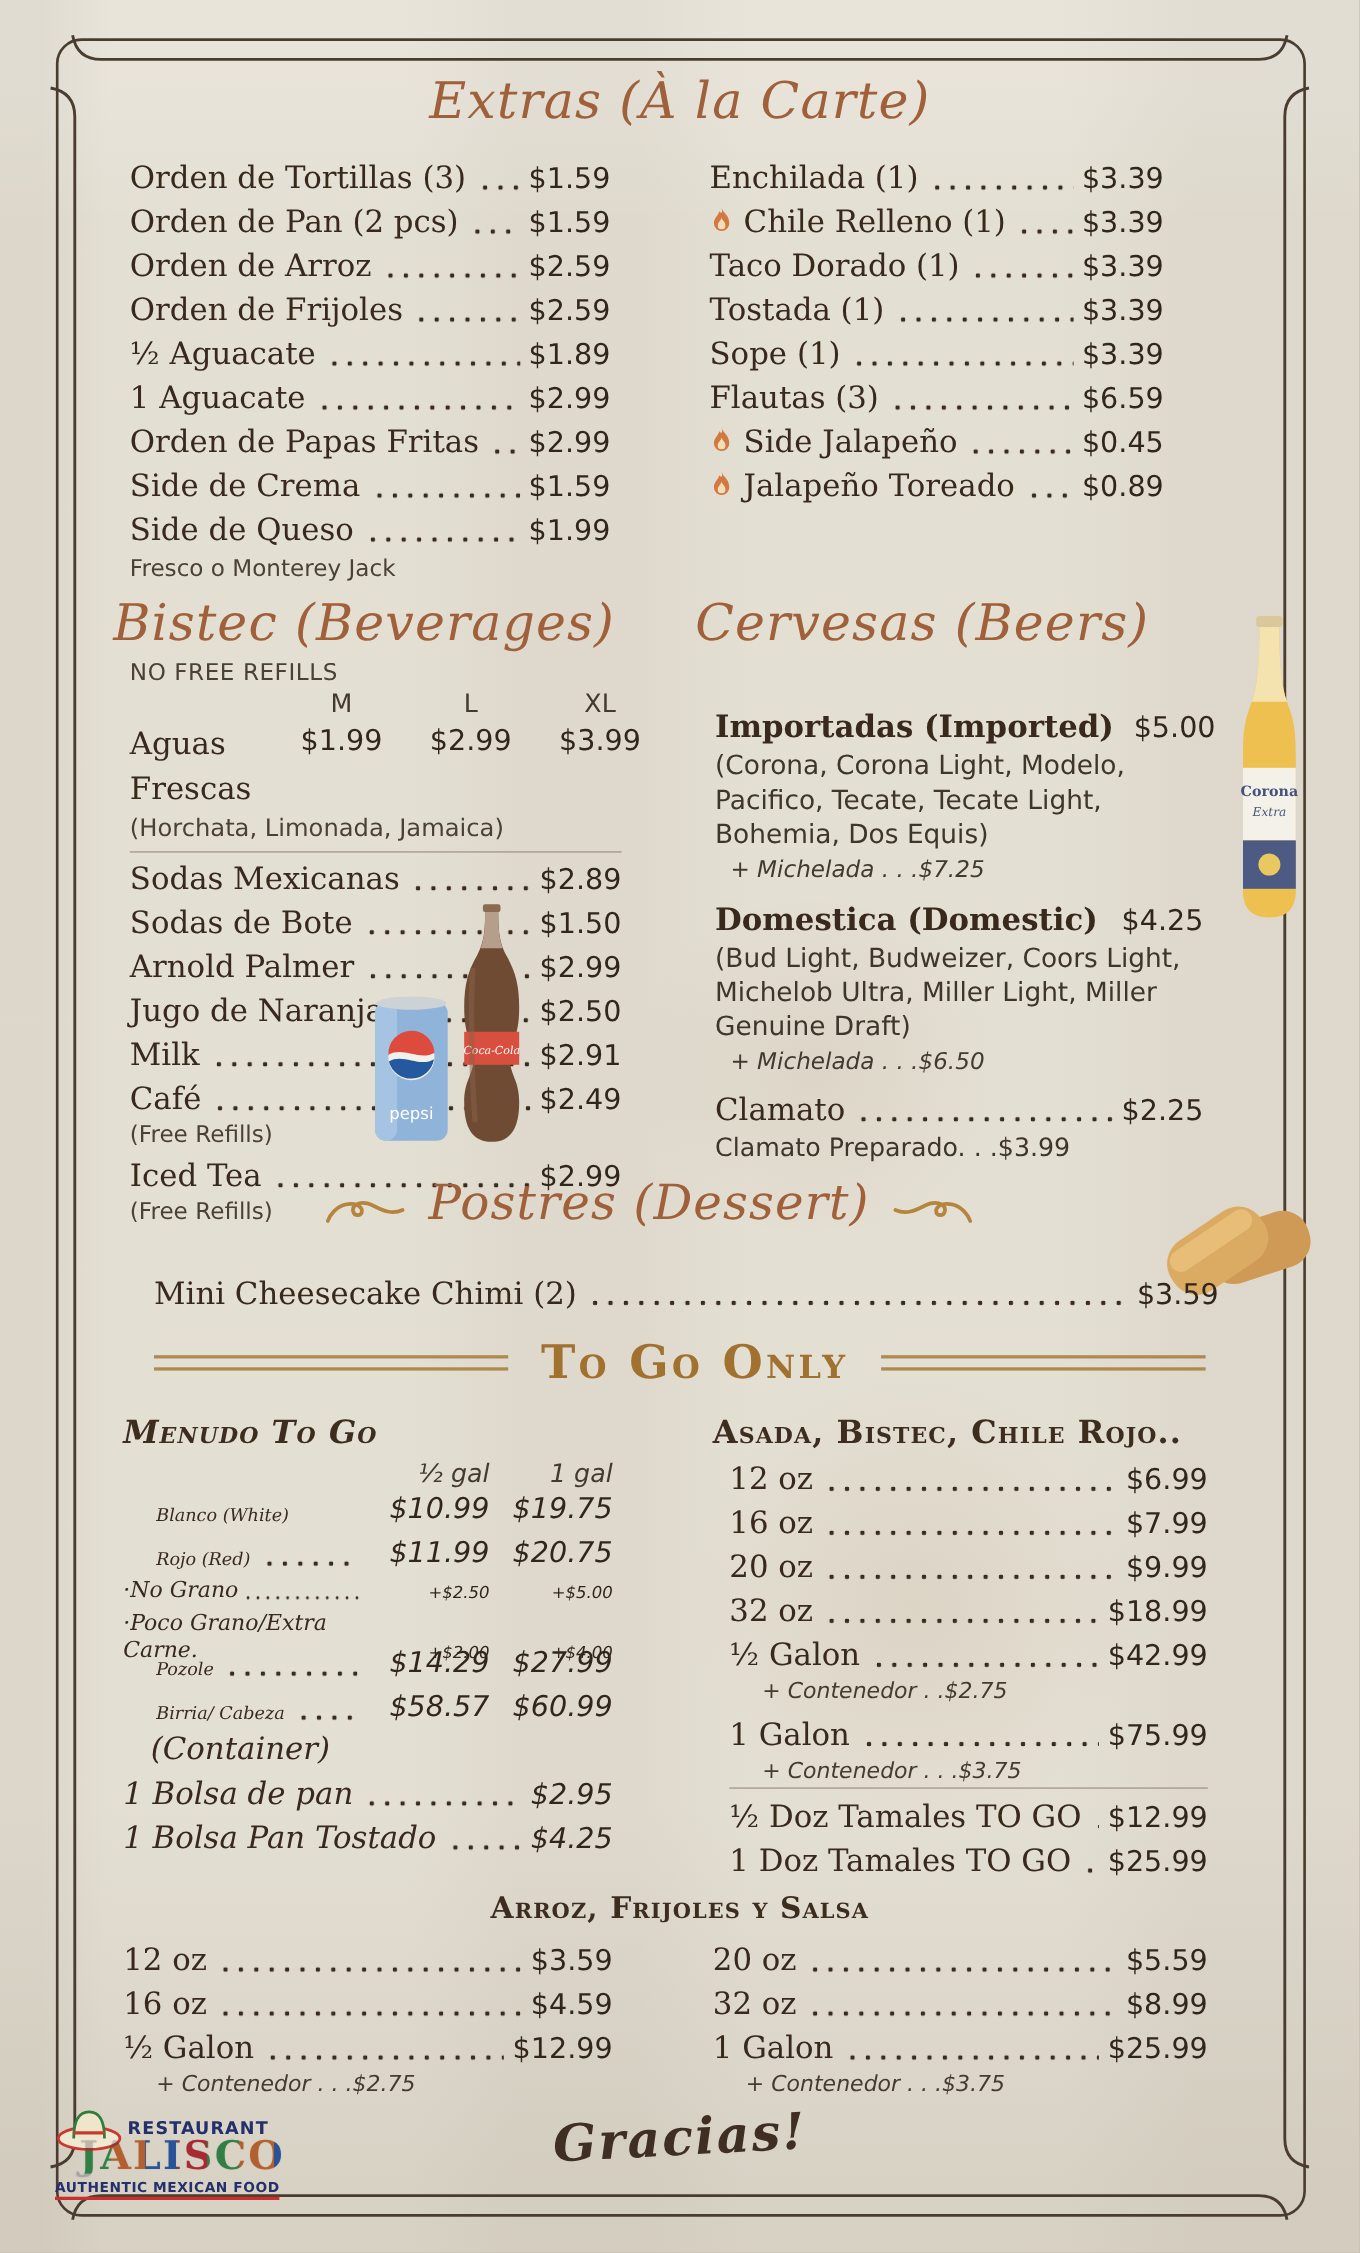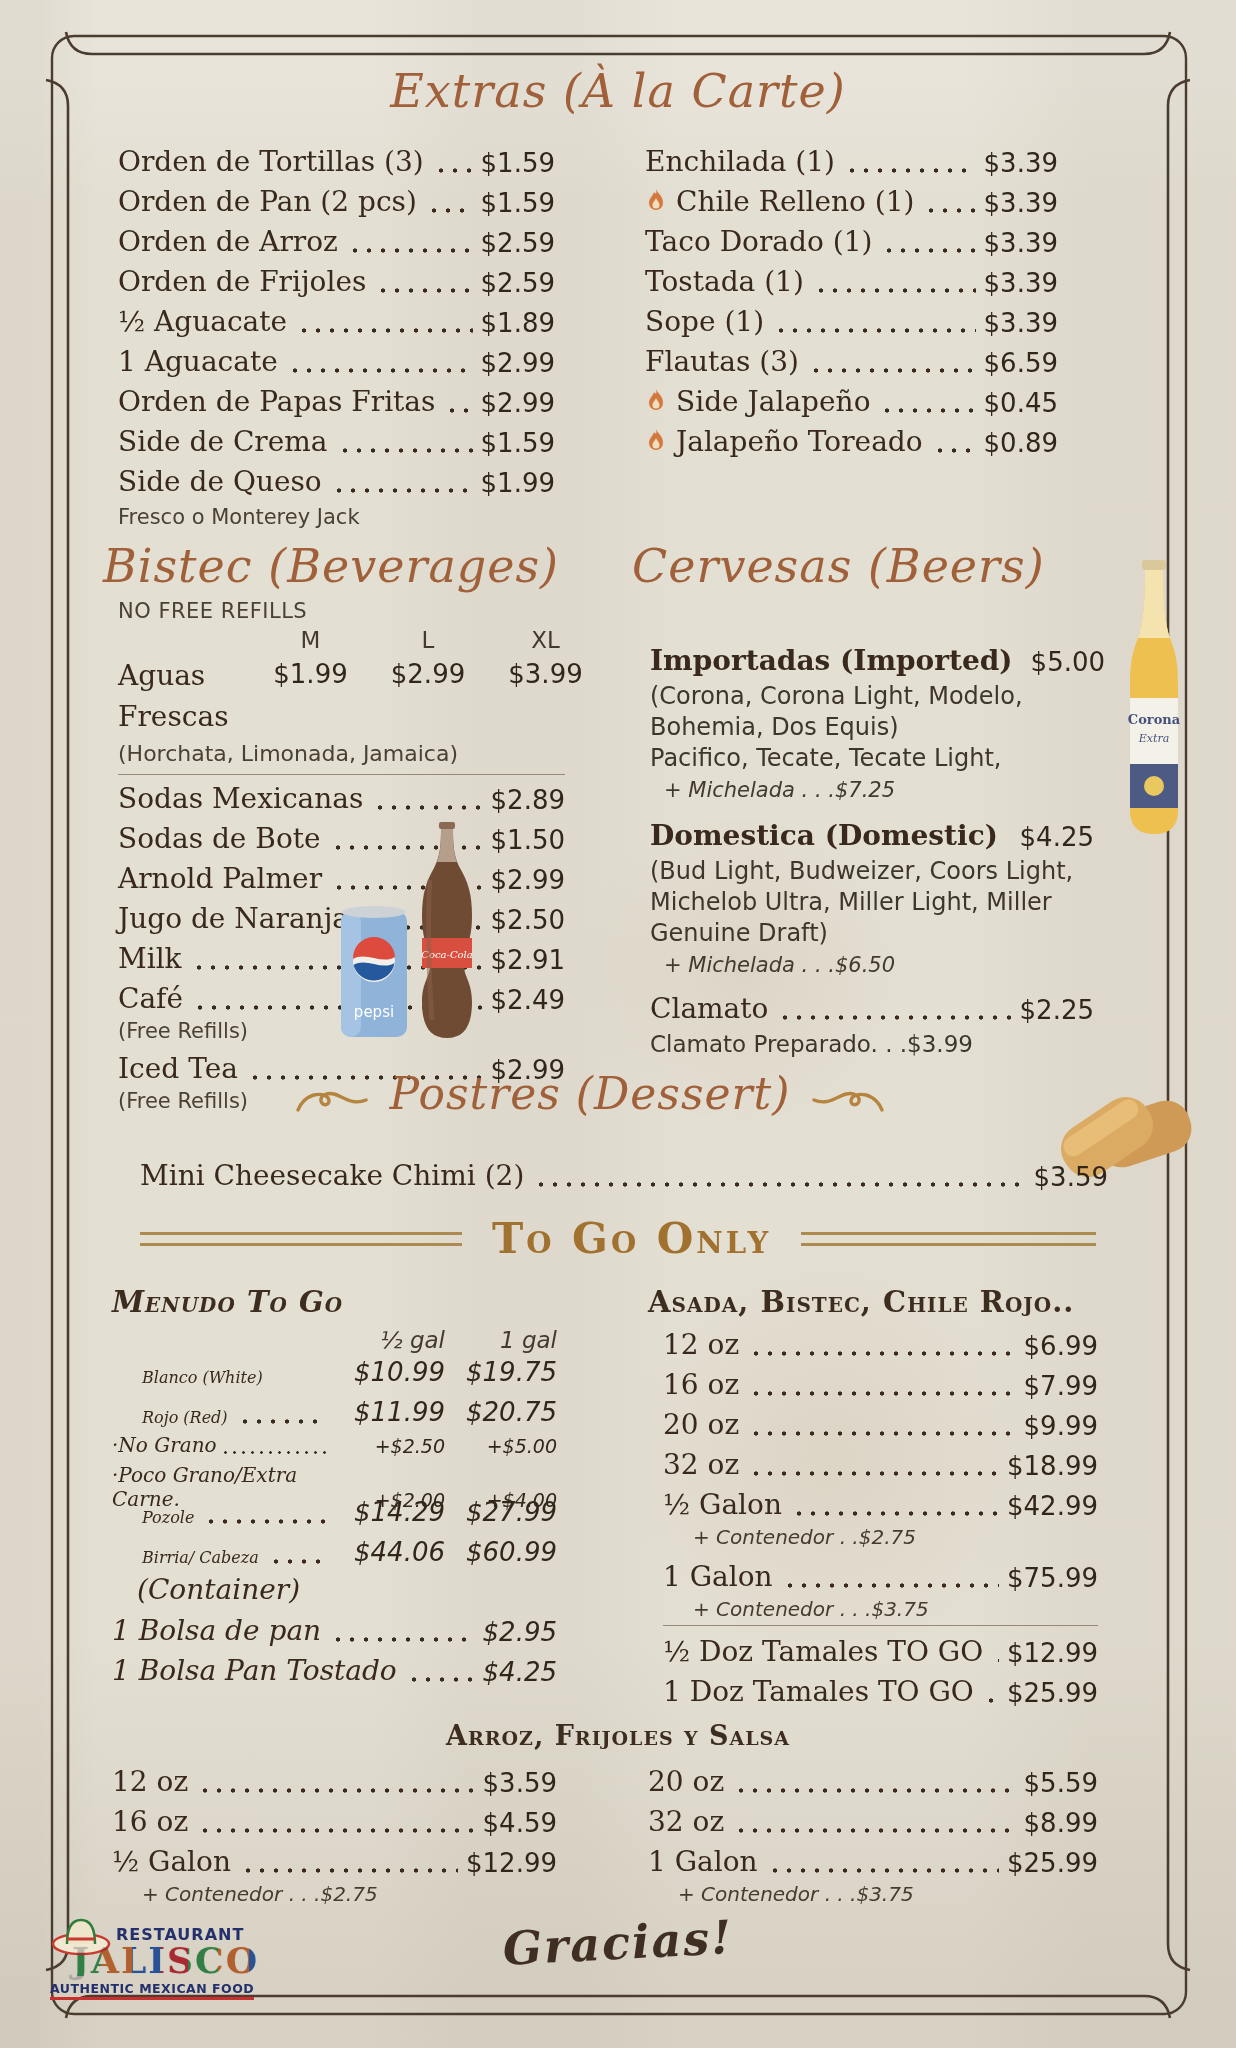--- a/index.html
+++ b/index.html
@@ -26,21 +26,21 @@
   .rule{height:1px;background:#97897a;}
   .flame{display:inline-block;width:24px;margin-right:7px;position:relative;top:2px;}
   .mic{font-family:"DejaVu Sans",sans-serif;font-style:italic;font-size:21px;color:#433a2f;}
   .desc{font-family:"DejaVu Sans",sans-serif;font-size:24px;line-height:31px;color:#3e352b;}
 
   
   .mgrid{display:grid;grid-template-columns:1fr 112px 112px;align-items:end;}
   .mgrid .cell-name{display:flex;align-items:flex-end;padding-bottom:6px;}
   .mgrid .pcol{text-align:right;font-family:"DejaVu Sans",sans-serif;font-size:26px;padding-bottom:6px;color:#32261b;}
   .mgrid.small .iname{font-size:20px;}
-  .mgrid.small .pcol{font-size:19px;}
+  .mgrid.small .pcol{font-size:15px;}
   .mgrid.small .dots{height:5px;margin:0 4px 2px 4px;background-image:radial-gradient(circle,#3a2b1e 1.2px,transparent 1.5px);background-size:9px 5px;}
   .sizehead{font-family:"DejaVu Sans",sans-serif;font-size:23px;color:#43392e;text-align:right;}
 
   
   .bgrid{display:grid;grid-template-columns:150px 115px 120px 115px;}
   .bgrid .c{text-align:center;font-family:"DejaVu Sans",sans-serif;font-size:23px;color:#43392e;}
   .bgrid .p{text-align:center;font-family:"DejaVu Sans",sans-serif;font-size:26px;color:#32261b;}
   .banner-line{height:8px;border-top:3px solid #ad8b50;border-bottom:3px solid #ad8b50;}
   .cont-note{font-family:"DejaVu Sans",sans-serif;font-style:italic;font-size:20px;color:#453b2f;padding-left:30px;}
   .ind{padding-left:30px;}
@@ -246,22 +246,22 @@
 
   <div class="abs" style="left:632px;top:543px;width:462px;">
     <div class="ititle">Cervesas (Beers)</div>
     <div style="padding-left:18px;margin-top:52px;">
       <div class="row">
           <span class="iname" style="font-weight:bold;">Importadas (Imported)</span>
           <span class="dots"></span>
           <span class="price">$5.00</span>
         </div>
       <div class="desc">(Corona, Corona Light, Modelo,</div>
+      <div class="desc">Pacifico, Tecate, Tecate Light,</div>
       <div class="desc">Bohemia, Dos Equis)</div>
-      <div class="desc">Pacifico, Tecate, Tecate Light,</div>
       <div class="mic" style="margin:4px 0 0 14px;">+ Michelada . . .$7.25</div>
       <div class="row" style="margin-top:14px;">
           <span class="iname" style="font-weight:bold;">Domestica (Domestic)</span>
           <span class="dots"></span>
           <span class="price">$4.25</span>
         </div>
       <div class="desc">(Bud Light, Budweizer, Coors Light,</div>
       <div class="desc">Michelob Ultra, Miller Light, Miller</div>
       <div class="desc">Genuine Draft)</div>
       <div class="mic" style="margin:4px 0 0 14px;">+ Michelada . . .$6.50</div>
@@ -358,21 +358,21 @@
           <span class="dots"></span>
         </span>
         <span class="pcol">$14.29</span>
         <span class="pcol">$27.99</span>
       </div>
     <div class="mgrid" style="height:40px;">
         <span class="cell-name ind">
           <span class="iname">Birria/ Cabeza</span>
           <span class="dots"></span>
         </span>
-        <span class="pcol">$44.06</span>
+        <span class="pcol">$58.57</span>
         <span class="pcol">$60.99</span>
       </div>
     <div class="iname ind" style="font-size:28px;height:38px;padding-left:25px;">(Container)</div>
     <div class="row">
         <span class="iname">1 Bolsa de pan</span>
         <span class="dots"></span>
         <span class="price">$2.95</span>
       </div>
     <div class="row">
         <span class="iname">1 Bolsa Pan Tostado</span>

